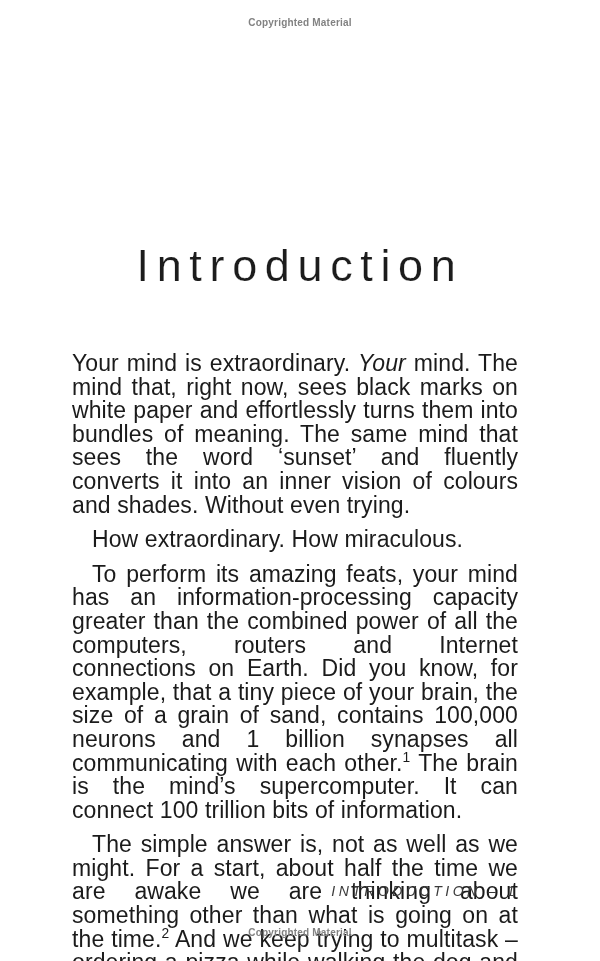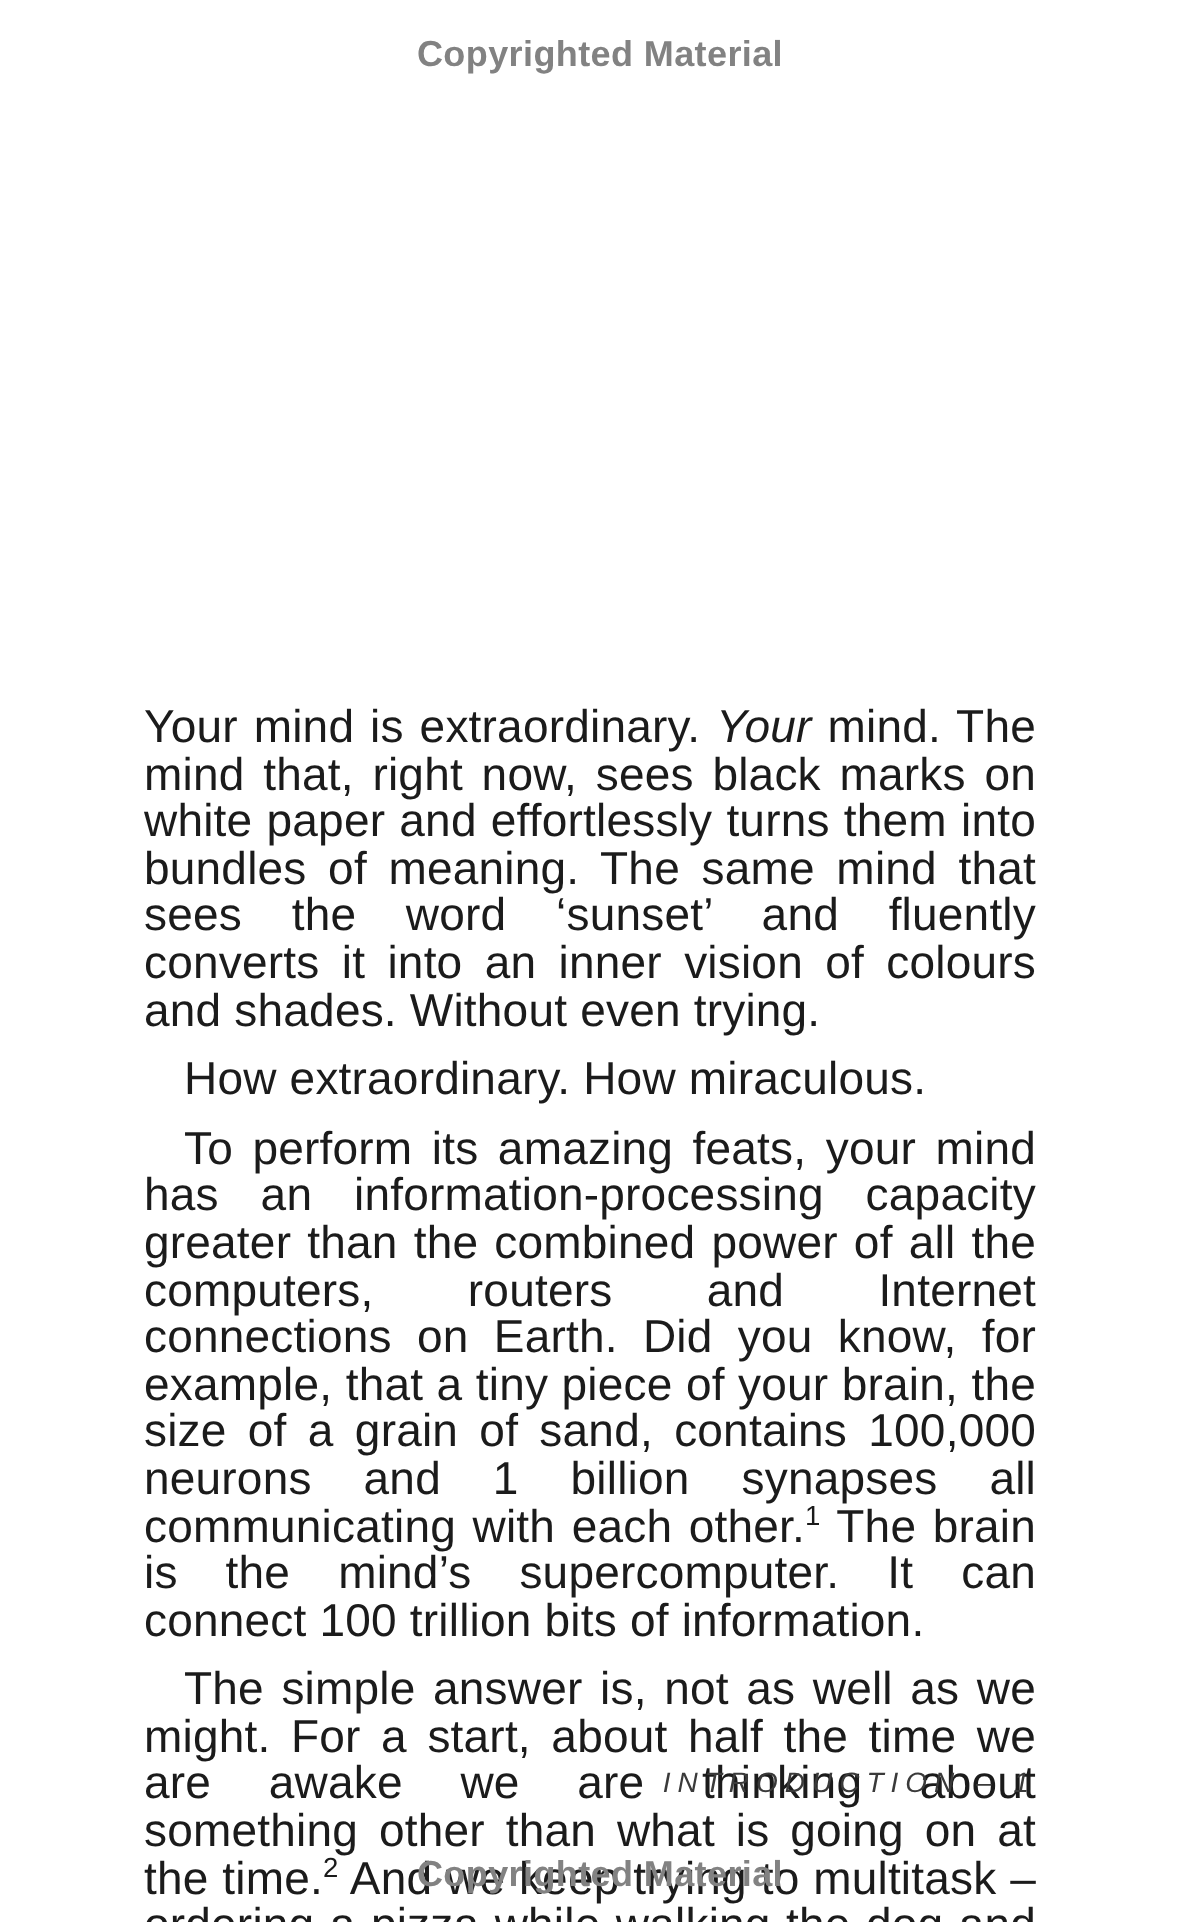--- a/index.html
+++ b/index.html
@@ -14,21 +14,21 @@
     background: #ffffff;
     overflow: hidden;
     font-family: "Liberation Sans", sans-serif;
   }
   .copyright {
     position: absolute;
     left: 0;
     width: 100%;
     text-align: center;
     color: #828282;
-    font-size: 18px;
+    font-size: 10px;
     font-weight: 700;
     letter-spacing: 0.2px;
     font-family: "Liberation Sans", sans-serif;
   }
   .copyright.top { top: 17px; }
   .copyright.bottom { top: 927px; }
 
   .chapter-title {
     position: absolute;
     top: 240px;
@@ -84,20 +84,21 @@
     font-style: italic;
   }
 </style>
 </head>
 <body>
 
 <div class="page">
 
   <div class="copyright top">Copyrighted Material</div>
 
+  <div class="chapter-title">Introduction</div>
 
   <div class="body-text">
       <p>Your mind is extraordinary. <em>Your</em> mind. The mind that, right now, sees black marks on white paper and effortlessly turns them into bundles of meaning. The same mind that sees the word ‘sunset’ and fluently converts it into an inner vision of colours and shades. Without even trying.</p>
       <p class="indent">How extraordinary. How miraculous.</p>
       <p class="indent">To perform its amazing feats, your mind has an information-processing capacity greater than the combined power of all the computers, routers and Internet connections on Earth. Did you know, for example, that a tiny piece of your brain, the size of a grain of sand, contains 100,000 neurons and 1 billion synapses all communicating with each other.<sup>1</sup> The brain is the mind’s supercomputer. It can connect 100 trillion bits of information.</p>
       <p class="indent">The simple answer is, not as well as we might. For a start, about half the time we are awake we are thinking about something other than what is going on at the time.<sup>2</sup> And we keep trying to multitask – ordering a pizza while walking the dog and Skyping a cousin in Australia. Recent research, however, shows multitasking significantly reduces our overall performance.<sup>3</sup></p>
     </div>
 
   <div class="running-footer">INTRODUCTION – 1</div>
 

